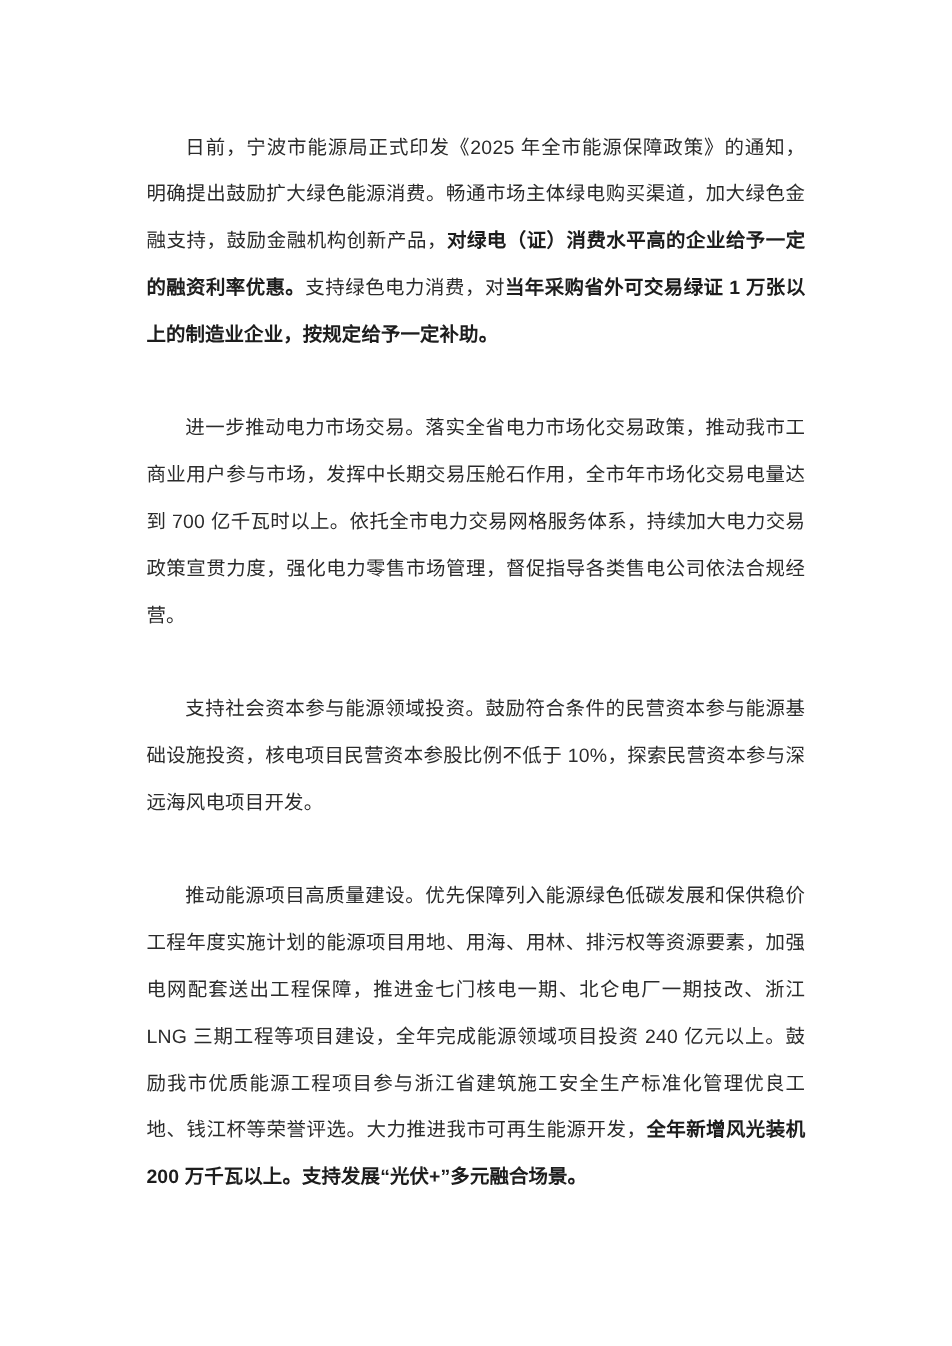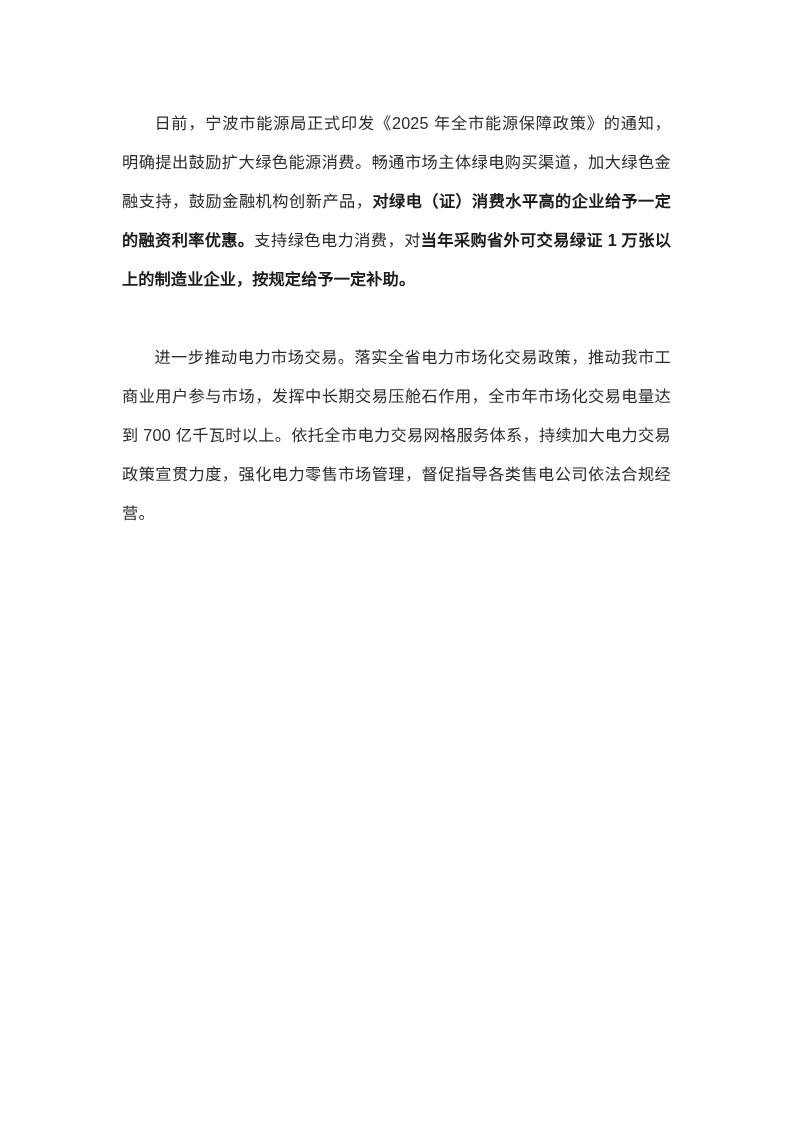--- a/index.html
+++ b/index.html
@@ -50,15 +50,17 @@
   }
 </style>
 </head>
 <body>
 
 <div class="page">
   <div class="doc-body">
 
     <p class="para"><span class="n">日前，宁波市能源局正式印发《2025 年全市能源保障政策》的通知，明确提出鼓励扩大绿色能源消费。畅通市场主体绿电购买渠道，加大绿色金融支持，鼓励金融机构创新产品，</span><span class="b">对绿电（证）消费水平高的企业给予一定的融资利率优惠。</span><span class="n">支持绿色电力消费，对</span><span class="b">当年采购省外可交易绿证 1 万张以上的制造业企业，按规定给予一定补助。</span></p>
     <p class="para"><span class="n">进一步推动电力市场交易。落实全省电力市场化交易政策，推动我市工商业用户参与市场，发挥中长期交易压舱石作用，全市年市场化交易电量达到 700 亿千瓦时以上。依托全市电力交易网格服务体系，持续加大电力交易政策宣贯力度，强化电力零售市场管理，督促指导各类售电公司依法合规经营。</span></p>
+    <p class="para"><span class="n">支持社会资本参与能源领域投资。鼓励符合条件的民营资本参与能源基础设施投资，核电项目民营资本参股比例不低于 10%，探索民营资本参与深远海风电项目开发。</span></p>
+    <p class="para"><span class="n">推动能源项目高质量建设。优先保障列入能源绿色低碳发展和保供稳价工程年度实施计划的能源项目用地、用海、用林、排污权等资源要素，加强电网配套送出工程保障，推进金七门核电一期、北仑电厂一期技改、浙江 LNG 三期工程等项目建设，全年完成能源领域项目投资 240 亿元以上。鼓励我市优质能源工程项目参与浙江省建筑施工安全生产标准化管理优良工地、钱江杯等荣誉评选。大力推进我市可再生能源开发，</span><span class="b">全年新增风光装机 200 万千瓦以上。支持发展“光伏+”多元融合场景。</span></p>
 
   </div>
 </div>
 
 </body></html>

